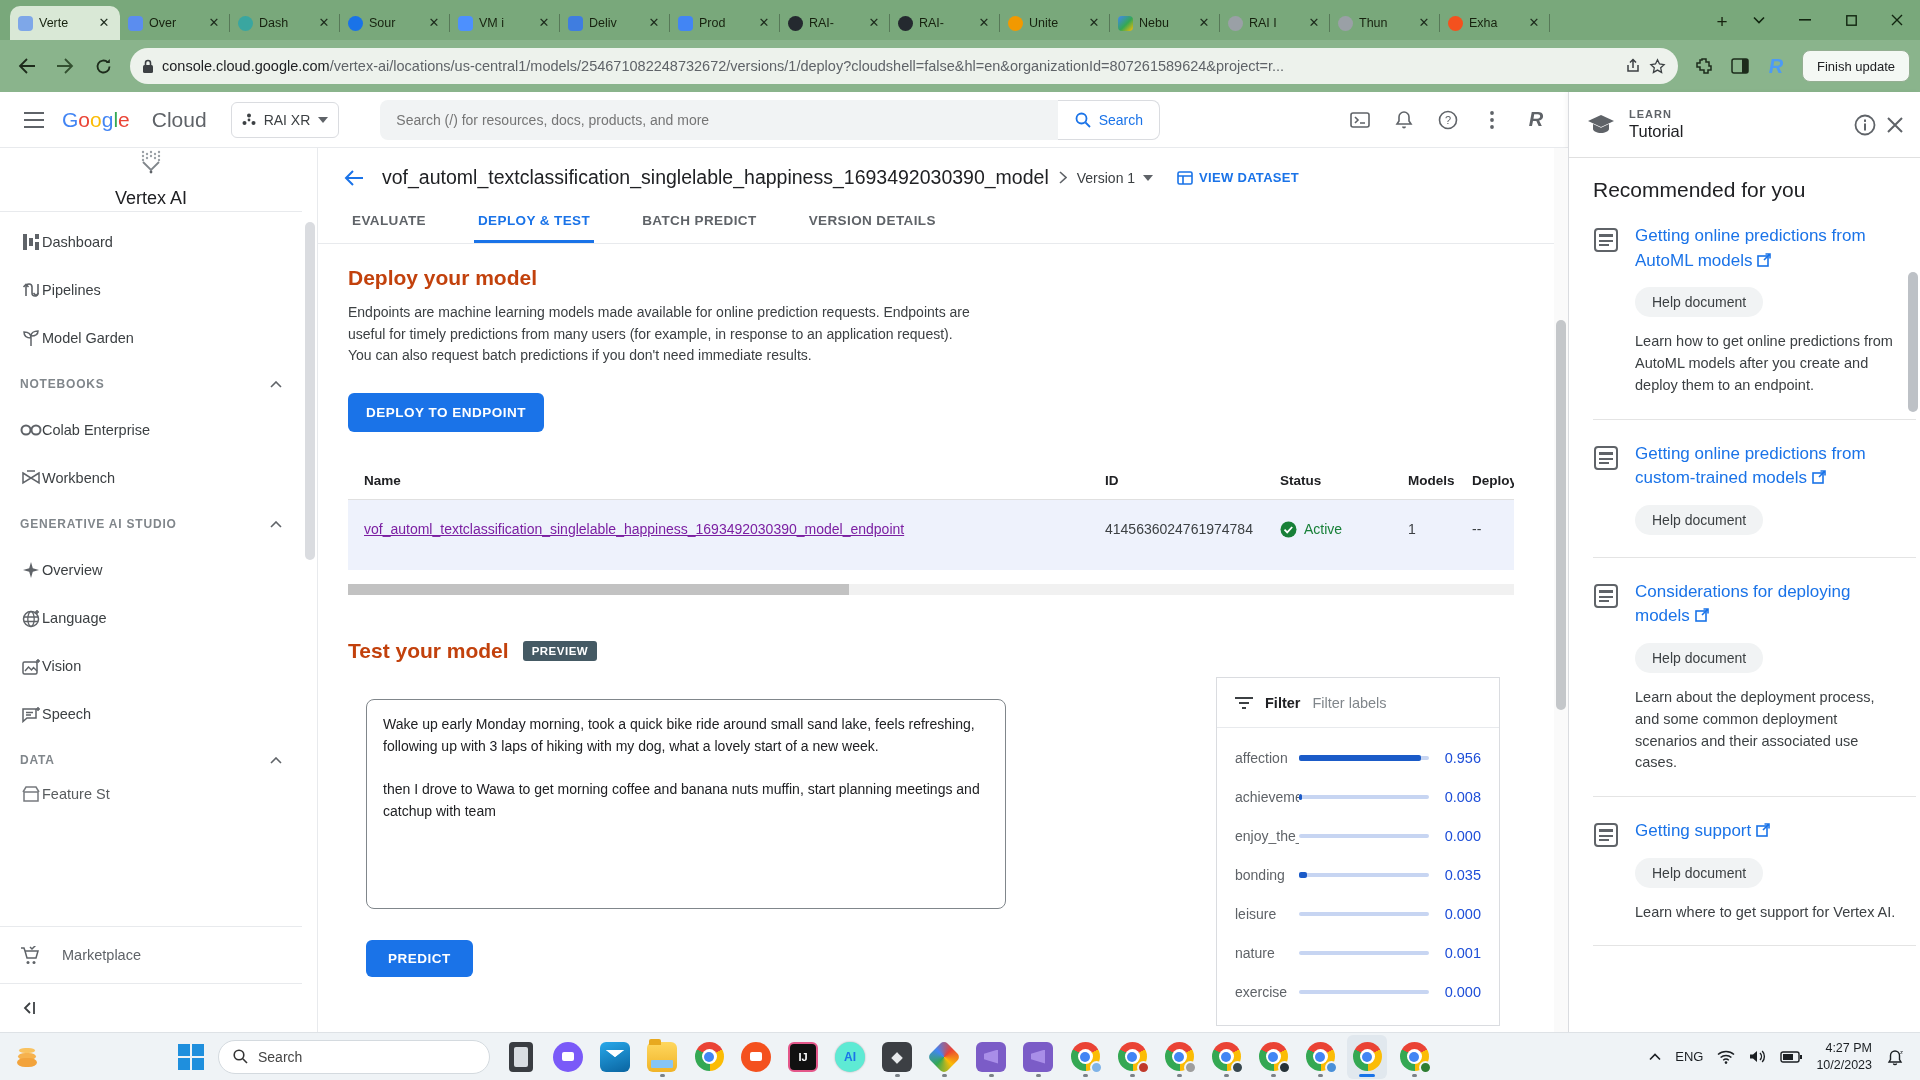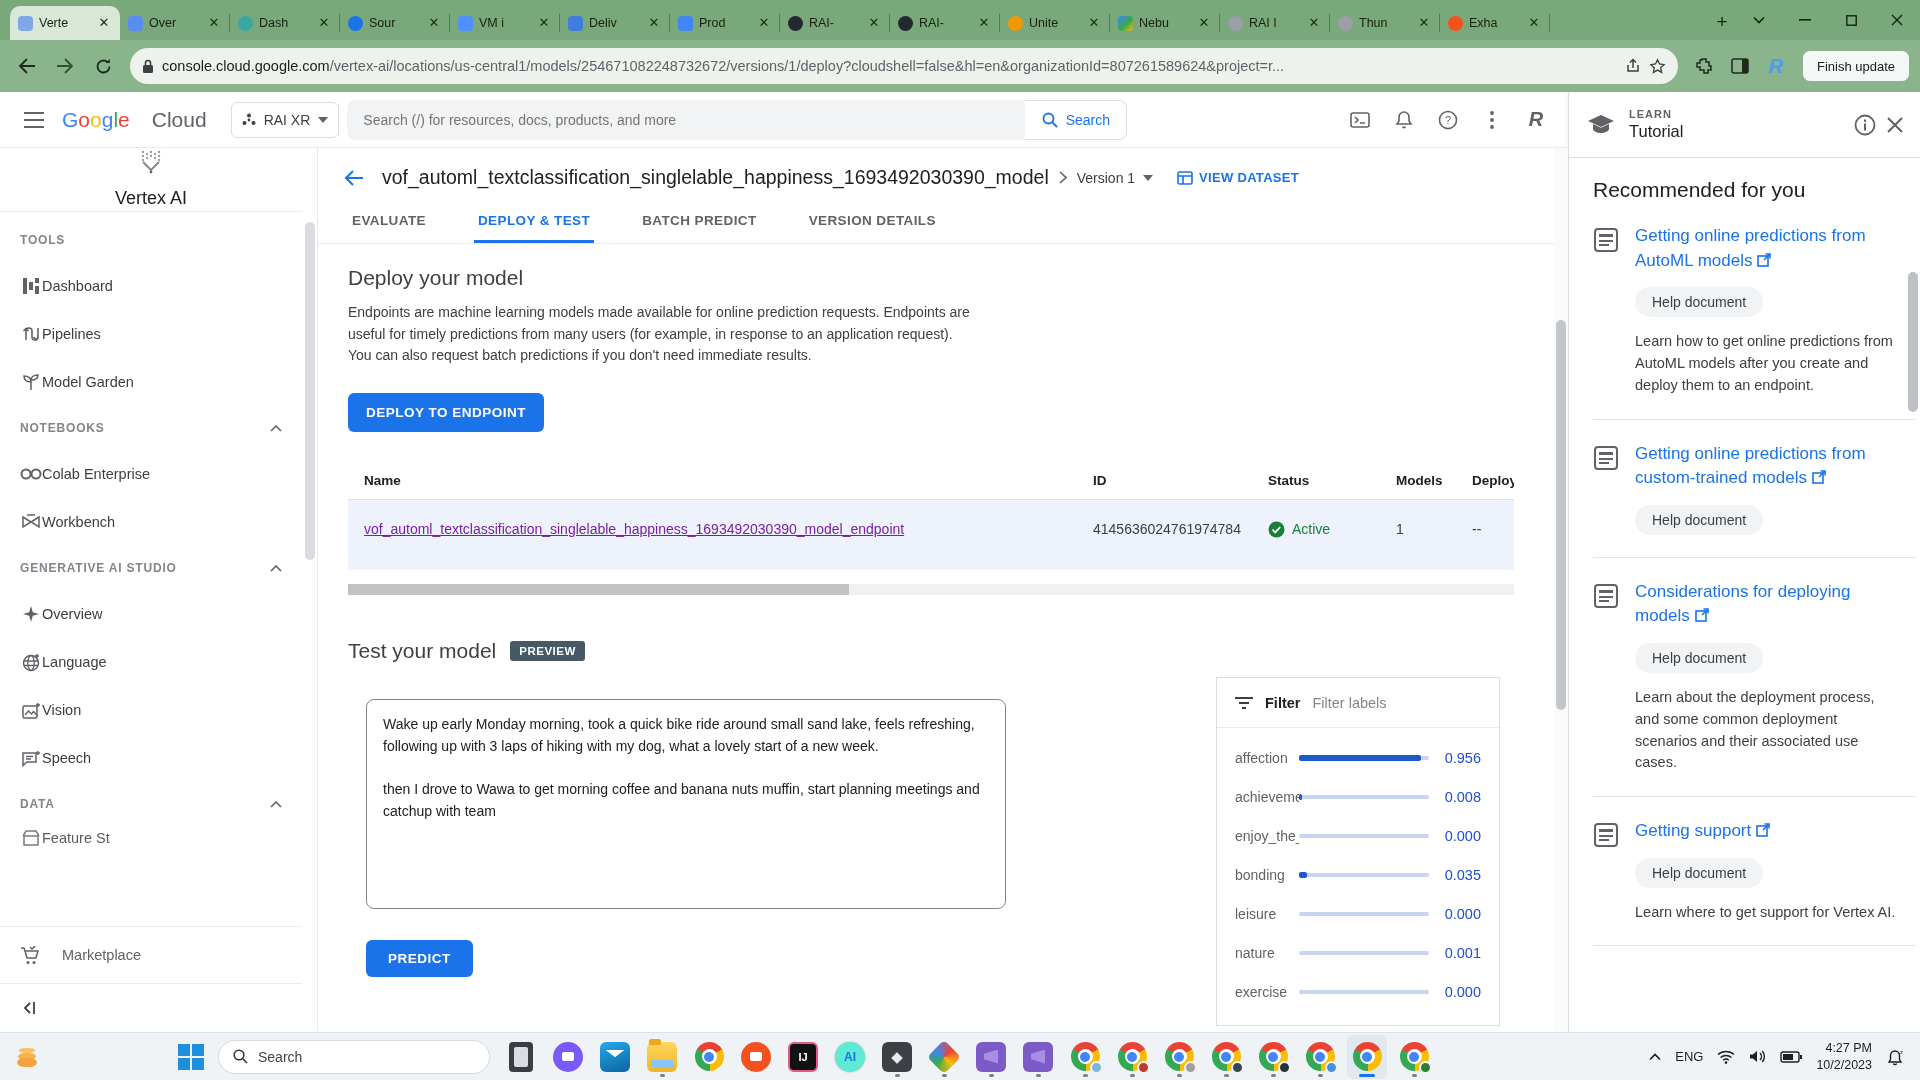--- a/index.html
+++ b/index.html
@@ -37,21 +37,21 @@
 
   
   .chrome-client{flex:1;display:flex;min-height:0;background:#fff;}
   .left-col{flex:1;min-width:0;display:flex;flex-direction:column;}
   .gc-header{height:56px;display:flex;align-items:center;padding:0 12px 0 14px;border-bottom:1px solid #e8eaed;flex-shrink:0;gap:8px;}
   .hamburger{width:40px;height:40px;display:flex;flex-direction:column;justify-content:center;gap:5px;align-items:center;cursor:pointer;}
   .hamburger i{display:block;width:20px;height:2px;background:#5f6368;}
   .gclogo{font-size:21px;display:flex;align-items:center;gap:22px;margin-right:16px;white-space:nowrap;}
   .gclogo .cloudword{color:#5f6368;}
   .projsel{height:36px;border:1px solid #dadce0;border-radius:6px;display:flex;align-items:center;gap:8px;padding:0 10px;font-size:14px;color:#3c4043;cursor:pointer;}
-  .searchwrap{flex:1;max-width:780px;display:flex;height:40px;margin-left:0;}
+  .searchwrap{flex:1;max-width:780px;display:flex;height:40px;margin-left:33px;}
   .searchinput{flex:1;background:#f1f3f4;border:none;border-radius:8px 0 0 8px;padding:0 16px;font-size:14px;color:#5f6368;font-family:inherit;}
   .searchbtn{width:102px;background:#fff;border:1px solid #dadce0;border-left:none;border-radius:0 8px 8px 0;color:#1a73e8;font-size:14px;display:flex;align-items:center;justify-content:center;gap:8px;cursor:pointer;}
   .hdricons{display:flex;align-items:center;margin-left:auto;gap:4px;}
   .hicon{width:40px;height:40px;display:flex;align-items:center;justify-content:center;color:#5f6368;cursor:pointer;}
 
   
   .app-row{flex:1;display:flex;min-height:0;}
   .sidebar{width:302px;flex-shrink:0;display:flex;flex-direction:column;border-right:none;position:relative;overflow:hidden;}
   .sb-scrollgutter{width:16px;flex-shrink:0;background:#fff;border-right:1px solid #e8eaed;position:relative;}
   .sb-thumb{position:absolute;left:3px;top:74px;width:10px;height:338px;background:#dadce0;border-radius:5px;}
@@ -74,33 +74,33 @@
   .m-titlerow{display:flex;align-items:center;gap:10px;padding:18px 24px 10px 26px;flex-shrink:0;}
   .backarrow{color:#1a73e8;font-size:22px;width:28px;cursor:pointer;flex-shrink:0;}
   .m-title{font-size:19.5px;color:#202124;white-space:nowrap;overflow:hidden;text-overflow:ellipsis;max-width:800px;}
   .m-crumbchev{color:#5f6368;font-size:16px;}
   .m-version{font-size:14px;color:#3c4043;display:flex;align-items:center;gap:8px;cursor:pointer;}
   .viewdataset{display:flex;align-items:center;gap:6px;color:#1a73e8;font-weight:bold;font-size:13px;letter-spacing:.3px;cursor:pointer;margin-left:14px;white-space:nowrap;}
   .m-tabs{display:flex;gap:44px;padding:0 0 0 30px;border-bottom:1px solid #e8eaed;flex-shrink:0;}
   .m-tab{padding:14px 4px 12px;font-size:13.5px;letter-spacing:.4px;font-weight:bold;color:#5f6368;border-bottom:3px solid transparent;cursor:pointer;white-space:nowrap;}
   .m-tab.active{color:#1a73e8;border-bottom-color:#1a73e8;}
   .m-body{flex:1;overflow:hidden;padding:22px 20px 0 30px;}
-  .h2{font-size:21px;font-weight:400;color:#404040;}
+  .h2{font-size:21px;font-weight:700;color:#c2410c;}
   .deploy-desc{margin-top:12px;max-width:625px;font-size:14px;line-height:1.55;color:#3c4043;}
   .bluebtn{display:inline-flex;align-items:center;background:#1a73e8;color:#fff;font-weight:bold;font-size:13.5px;letter-spacing:.5px;border:none;border-radius:6px;padding:12px 18px;margin-top:26px;cursor:pointer;font-family:inherit;}
   
   .etable{margin-top:30px;margin-right:20px;}
   .et-row{display:flex;align-items:center;}
   .et-head{border-bottom:1px solid #e0e0e0;height:38px;font-size:13.5px;font-weight:bold;color:#202124;}
   .et-data{background:#eef2fc;height:58px;font-size:14px;color:#3c4043;}
   .et-filler{background:#eef2fc;height:12px;}
   .col-name{flex:1;min-width:0;padding-left:16px;white-space:nowrap;overflow:hidden;}
   .col-id{width:175px;flex-shrink:0;}
   .col-status{width:128px;flex-shrink:0;display:flex;align-items:center;gap:7px;}
-  .col-models{width:76px;flex-shrink:0;}
+  .col-models{width:64px;flex-shrink:0;}
   .col-deploy{width:42px;flex-shrink:0;overflow:hidden;white-space:nowrap;}
   .ep-link{color:#7b1fa2;text-decoration:underline;cursor:pointer;}
   .statustxt{color:#188038;}
   .hscroll{height:11px;background:#f1f1f1;margin:14px 20px 0 0;position:relative;}
   .hthumb{position:absolute;left:0;top:0;height:11px;width:43%;background:#c2c2c2;}
   
   .test-head{display:flex;align-items:center;gap:14px;margin-top:44px;}
   .previewbadge{background:#455a64;color:#fff;font-size:11.5px;font-weight:bold;letter-spacing:.5px;padding:4px 9px;border-radius:3px;}
   .test-row{display:flex;margin-top:14px;align-items:flex-start;}
   .test-left{width:700px;flex-shrink:0;}
@@ -410,23 +410,20 @@
                   <circle cx="21" cy="4" r="1.2"></circle>
                   <circle cx="21" cy="8" r="1.2"></circle>
                   <circle cx="21" cy="12" r="1.2"></circle>
                 </g>
                 <path d="M5 14l8 8 8-8" fill="none" stroke="#80868b" stroke-width="1.8"></path>
                 <circle cx="13" cy="24" r="1.4" fill="#5f6368"></circle>
               </svg>
             <span class="pname">Vertex AI</span>
           </div>
           <div class="sb-body" id="sb-body">
-              <div class="sb-section">
-           <span>TOOLS</span>
-           </div>
               <div class="sb-item">
              <span class="icn">
                   <svg width="18" height="18" viewBox="0 0 18 18">
                     <rect x="1" y="1" width="4" height="16" fill="#5f6368"></rect>
                     <rect x="7" y="5" width="4" height="8" fill="#5f6368"></rect>
                     <rect x="13" y="1" width="4" height="5" fill="#5f6368"></rect>
                     <rect x="13" y="9" width="4" height="8" fill="#5f6368"></rect>
                   </svg>
                 </span>
              <span>Dashboard</span>

